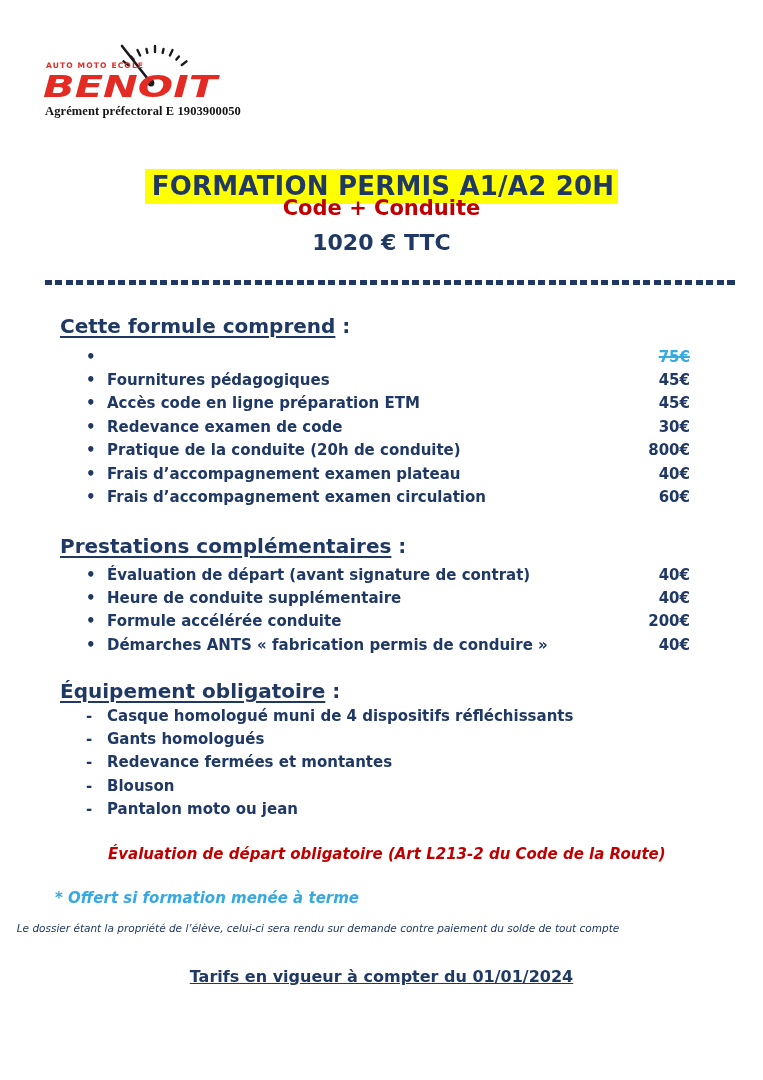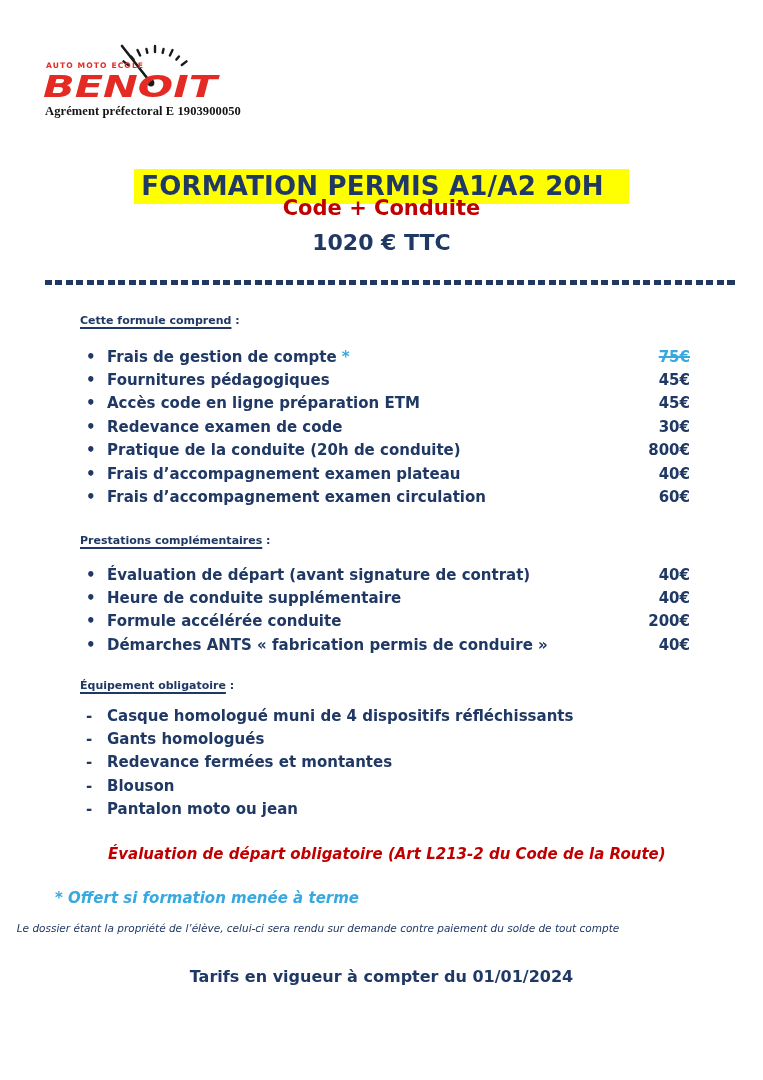--- a/index.html
+++ b/index.html
@@ -16,30 +16,30 @@
   }
   .abs{position:absolute;}
 
   
   #logo{left:43px;top:38px;width:178px;height:64px;}
   #agrement{left:45px;top:104px;font-size:12.5px;font-weight:bold;color:#141414;letter-spacing:.1px;font-family:Liberation Serif, serif;}
 
   
   .centerband{left:0;width:763px;text-align:center;}
   #title-band{top:169px;}
-  #doc-title{display:inline-block;background:var(--hl);color:var(--navy);font-weight:bold;font-size:26px;padding:2px 25px 3px 7px;letter-spacing:.2px;}
+  #doc-title{display:inline-block;background:var(--hl);color:var(--navy);font-weight:bold;font-size:26px;padding:2px 4px 3px 7px;letter-spacing:.2px;}
   #subtitle-band{top:196px;}
   #doc-subtitle{color:var(--red);font-weight:bold;font-size:21px;}
   #price-band{top:230px;}
   #doc-price{color:var(--navy);font-weight:bold;font-size:22px;}
   #dash-line{left:45px;top:280px;width:693px;height:5px;
     background:repeating-linear-gradient(90deg,var(--navy) 0 7px,transparent 7px 10.5px);}
 
   
-  .section-heading{left:60px;font-size:11px;font-weight:bold;color:var(--navy);margin-left:20px;}
+  .section-heading{left:60px;font-size:20px;font-weight:bold;color:var(--navy);}
   .section-heading .u{text-decoration:underline;text-decoration-thickness:1.6px;text-underline-offset:3px;}
   #heading-1{top:314px;}
   #heading-2{top:534px;}
   #heading-3{top:679px;}
 
   .list{left:86px;width:604px;}
   #list-1{top:345px;}
   #list-2{top:563px;}
   #list-3{top:704px;width:520px;}
 
@@ -47,21 +47,21 @@
   .marker{width:21px;flex:0 0 21px;}
   .lbl{white-space:nowrap;}
   .note{color:var(--lblue);margin-left:5px;}
   .price{margin-left:auto;text-align:right;}
   .struck{color:var(--lblue);text-decoration:line-through;text-decoration-thickness:2px;}
 
   
   #note-eval{left:108px;top:845px;font-size:15px;font-weight:bold;font-style:italic;color:var(--red);text-align:center;}
   #note-offert{left:55px;top:889px;font-size:15px;font-weight:bold;font-style:italic;color:var(--lblue);}
   #note-dossier{left:0;top:922px;width:636px;text-align:center;font-size:10.5px;font-style:italic;color:var(--navy);}
-  #footer-tarifs{left:0;top:967px;width:763px;text-align:center;font-size:16px;font-weight:bold;color:var(--navy);}
+  #footer-tarifs{left:0;top:967px;width:763px;text-align:center;font-size:16px;font-weight:bold;color:var(--navy);text-decoration:underline;}
 </style>
 </head>
 <body>
 
 <svg id="logo" class="abs" viewBox="0 0 178 64">
   <g stroke="#1a1a1a" stroke-width="2.4" stroke-linecap="round">
     <line x1="112" y1="8" x2="112" y2="14" transform="rotate(-52 112 48)"></line>
     <line x1="112" y1="10" x2="112" y2="14" transform="rotate(-39 112 48)"></line>
     <line x1="112" y1="8" x2="112" y2="14" transform="rotate(-26 112 48)"></line>
     <line x1="112" y1="10" x2="112" y2="14" transform="rotate(-13 112 48)"></line>
@@ -90,21 +90,20 @@
   <span id="doc-price">1020 € TTC</span>
 </div>
 <div id="dash-line" class="abs"></div>
 
 <div id="heading-1" class="abs section-heading">
   <span class="u">Cette formule comprend</span><span> :</span>
 </div>
 <div id="list-1" class="abs list">
   <div class="row">
     <span class="marker">•</span>
-    <span class="lbl"><span>Frais de gestion de compte</span><span class="note">*</span></span>
     <span class="price struck">75€</span>
   </div>
   <div class="row">
     <span class="marker">•</span>
     <span class="lbl">Fournitures pédagogiques</span>
     <span class="price">45€</span>
   </div>
   <div class="row">
     <span class="marker">•</span>
     <span class="lbl">Accès code en ligne préparation ETM</span>

